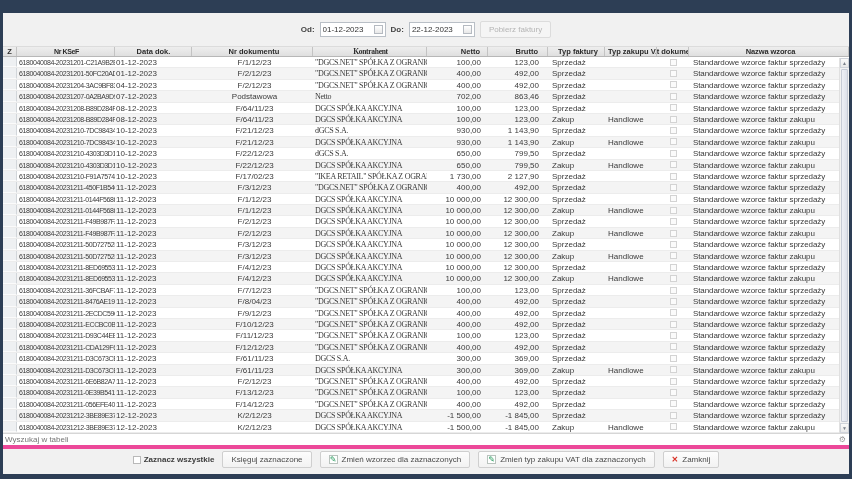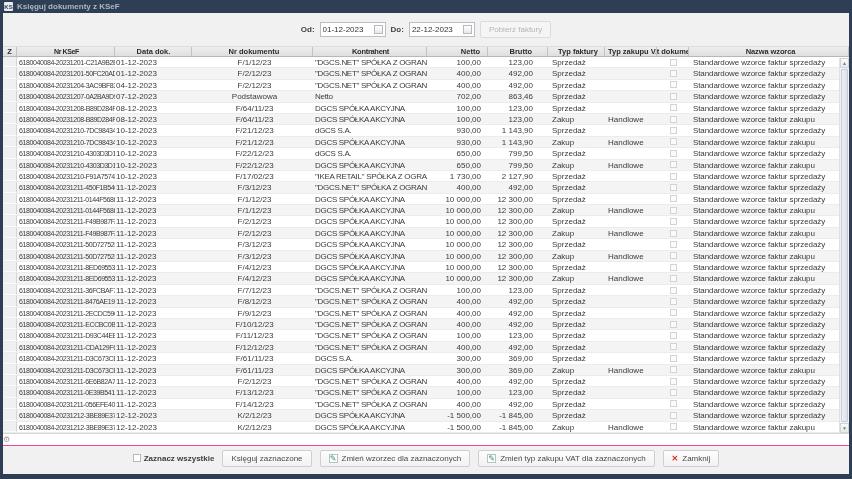--- a/index.html
+++ b/index.html
@@ -52,23 +52,23 @@
   }
   .th{ border-right:1px solid #c3c3c3; text-align:center; line-height:9px; overflow:hidden; white-space:nowrap; }
   .tbody{ height:388px; overflow:hidden; }
   .tr{ display:flex; height:11.4px; line-height:11.3px; font-size:8px; color:#3a3a3a; background:#fff; border-bottom:1px solid #ececec; }
   .tr:nth-child(even){ background:#f4f4f4; }
   .td{ overflow:hidden; white-space:nowrap; }
   .c-z{ width:14px; flex:none; }
   .c-ksef{ width:98px; flex:none; font-size:7px; letter-spacing:-0.4px; padding-left:2px; }
   .c-data{ width:77px; flex:none; padding-left:1px; }
   .c-nrdok{ width:121px; flex:none; padding-left:4px;text-align:center; }
-  .c-kontr{ width:114px; flex:none; letter-spacing:-0.3px; padding-left:2px; }
+  .c-kontr{ width:114px; flex:none; letter-spacing:-0.3px; padding-left:2px;font-family:Liberation Serif, serif; }
   .c-netto{ width:61px; flex:none; text-align:right; padding-right:7px; }
-  .c-brutto{ width:60px; flex:none; text-align:right; padding-right:15px; }
+  .c-brutto{ width:60px; flex:none; text-align:right; padding-right:9px; }
   .c-typf{ width:57px; flex:none; padding-left:4px; }
   .c-typz{ width:52px; flex:none; padding-left:3px; }
   .c-jest{ width:32px; flex:none; display:flex; align-items:center; justify-content:center; }
   .c-wz{ flex:1; letter-spacing:-0.1px; padding-left:4px; }
   .td.c-z{ background:#eef0f2; border-right:1px solid #d2d6da; border-bottom:1px solid #fbfbfb; }
   .doc-checkbox{
     width:7px; height:7px; border:1px solid #d3d3d3; background:#fbfbfb; display:inline-block;
   }
   
   .vscroll{
@@ -88,35 +88,31 @@
   .search-row{
     position:absolute; left:0; right:0; bottom:0; height:12px; background:#fff;
     border-top:1px solid #d6d6d6; display:flex; align-items:center;
   }
   .search-row input{
     border:0; outline:0; flex:1; font-size:8px; color:#444; padding-left:2px; background:transparent;
   }
   .gear{ flex:none; color:#9a9a9a; font-size:8px; padding-right:3px; line-height:10px; }
   
   .footer{
-    height:25px; background:#f1f1f1; border-top:1px solid #ec4899;
+    height:25px; background:#f1f1f1; border-top:4px solid #ec4899;
     display:flex; align-items:center; justify-content:center; gap:8px; font-size:8px;
   }
   .chk{ width:8px; height:8px; border:1px solid #b9b9b9; background:#fff; display:inline-block; }
   .chk-label{ font-weight:bold; color:#3d3d3d; margin-left:3px; }
   .select-all{ display:inline-flex; align-items:center; cursor:pointer; }
 </style>
 </head>
 <body>
 
 <div class="window">
-  <div class="titlebar">
-    <span class="app-icon">KS</span>
-    <span>Księguj dokumenty z KSeF</span>
-  </div>
 
   <div class="inner">
     <div class="toolbar">
       <label>Od:</label>
       <span class="datebox">
         <input readonly="" value="01-12-2023" style="">
         <span class="cal-icon"></span>
       </span>
       <label>Do:</label>
       <span class="datebox">
@@ -453,21 +449,21 @@
             <div class="td c-typz"></div>
             <div class="td c-jest">
               <span class="doc-checkbox"></span>
             </div>
             <div class="td c-wz">Standardowe wzorce faktur sprzedaży</div>
           </div>
           <div class="tr">
             <div class="td c-z"></div>
             <div class="td c-ksef">6180040084-20231211-8476AE19D307</div>
             <div class="td c-data">11-12-2023</div>
-            <div class="td c-nrdok">F/8/12/23</div>
+            <div class="td c-nrdok">F/8/04/23</div>
             <div class="td c-kontr">"DGCS.NET" SPÓŁKA Z OGRANICZONĄ (</div>
             <div class="td c-netto">400,00</div>
             <div class="td c-brutto">492,00</div>
             <div class="td c-typf">Sprzedaż</div>
             <div class="td c-typz"></div>
             <div class="td c-jest">
               <span class="doc-checkbox"></span>
             </div>
             <div class="td c-wz">Standardowe wzorce faktur sprzedaży</div>
           </div>
@@ -651,20 +647,21 @@
             </div>
             <div class="td c-wz">Standardowe wzorce faktur sprzedaży</div>
           </div>
         </div>
       <div class="vscroll">
         <div class="sb-btn">▲</div>
         <div class="sb-thumb"></div>
         <div class="sb-btn sb-down">▼</div>
       </div>
       <div class="search-row">
+        <input placeholder="Wyszukaj w tabeli" style="">
         <span class="gear">⚙</span>
       </div>
     </div>
 
     <div class="footer">
       <span class="select-all">
         <span class="chk"></span>
         <span class="chk-label">Zaznacz wszystkie</span>
       </span>
       <button class="btn">

